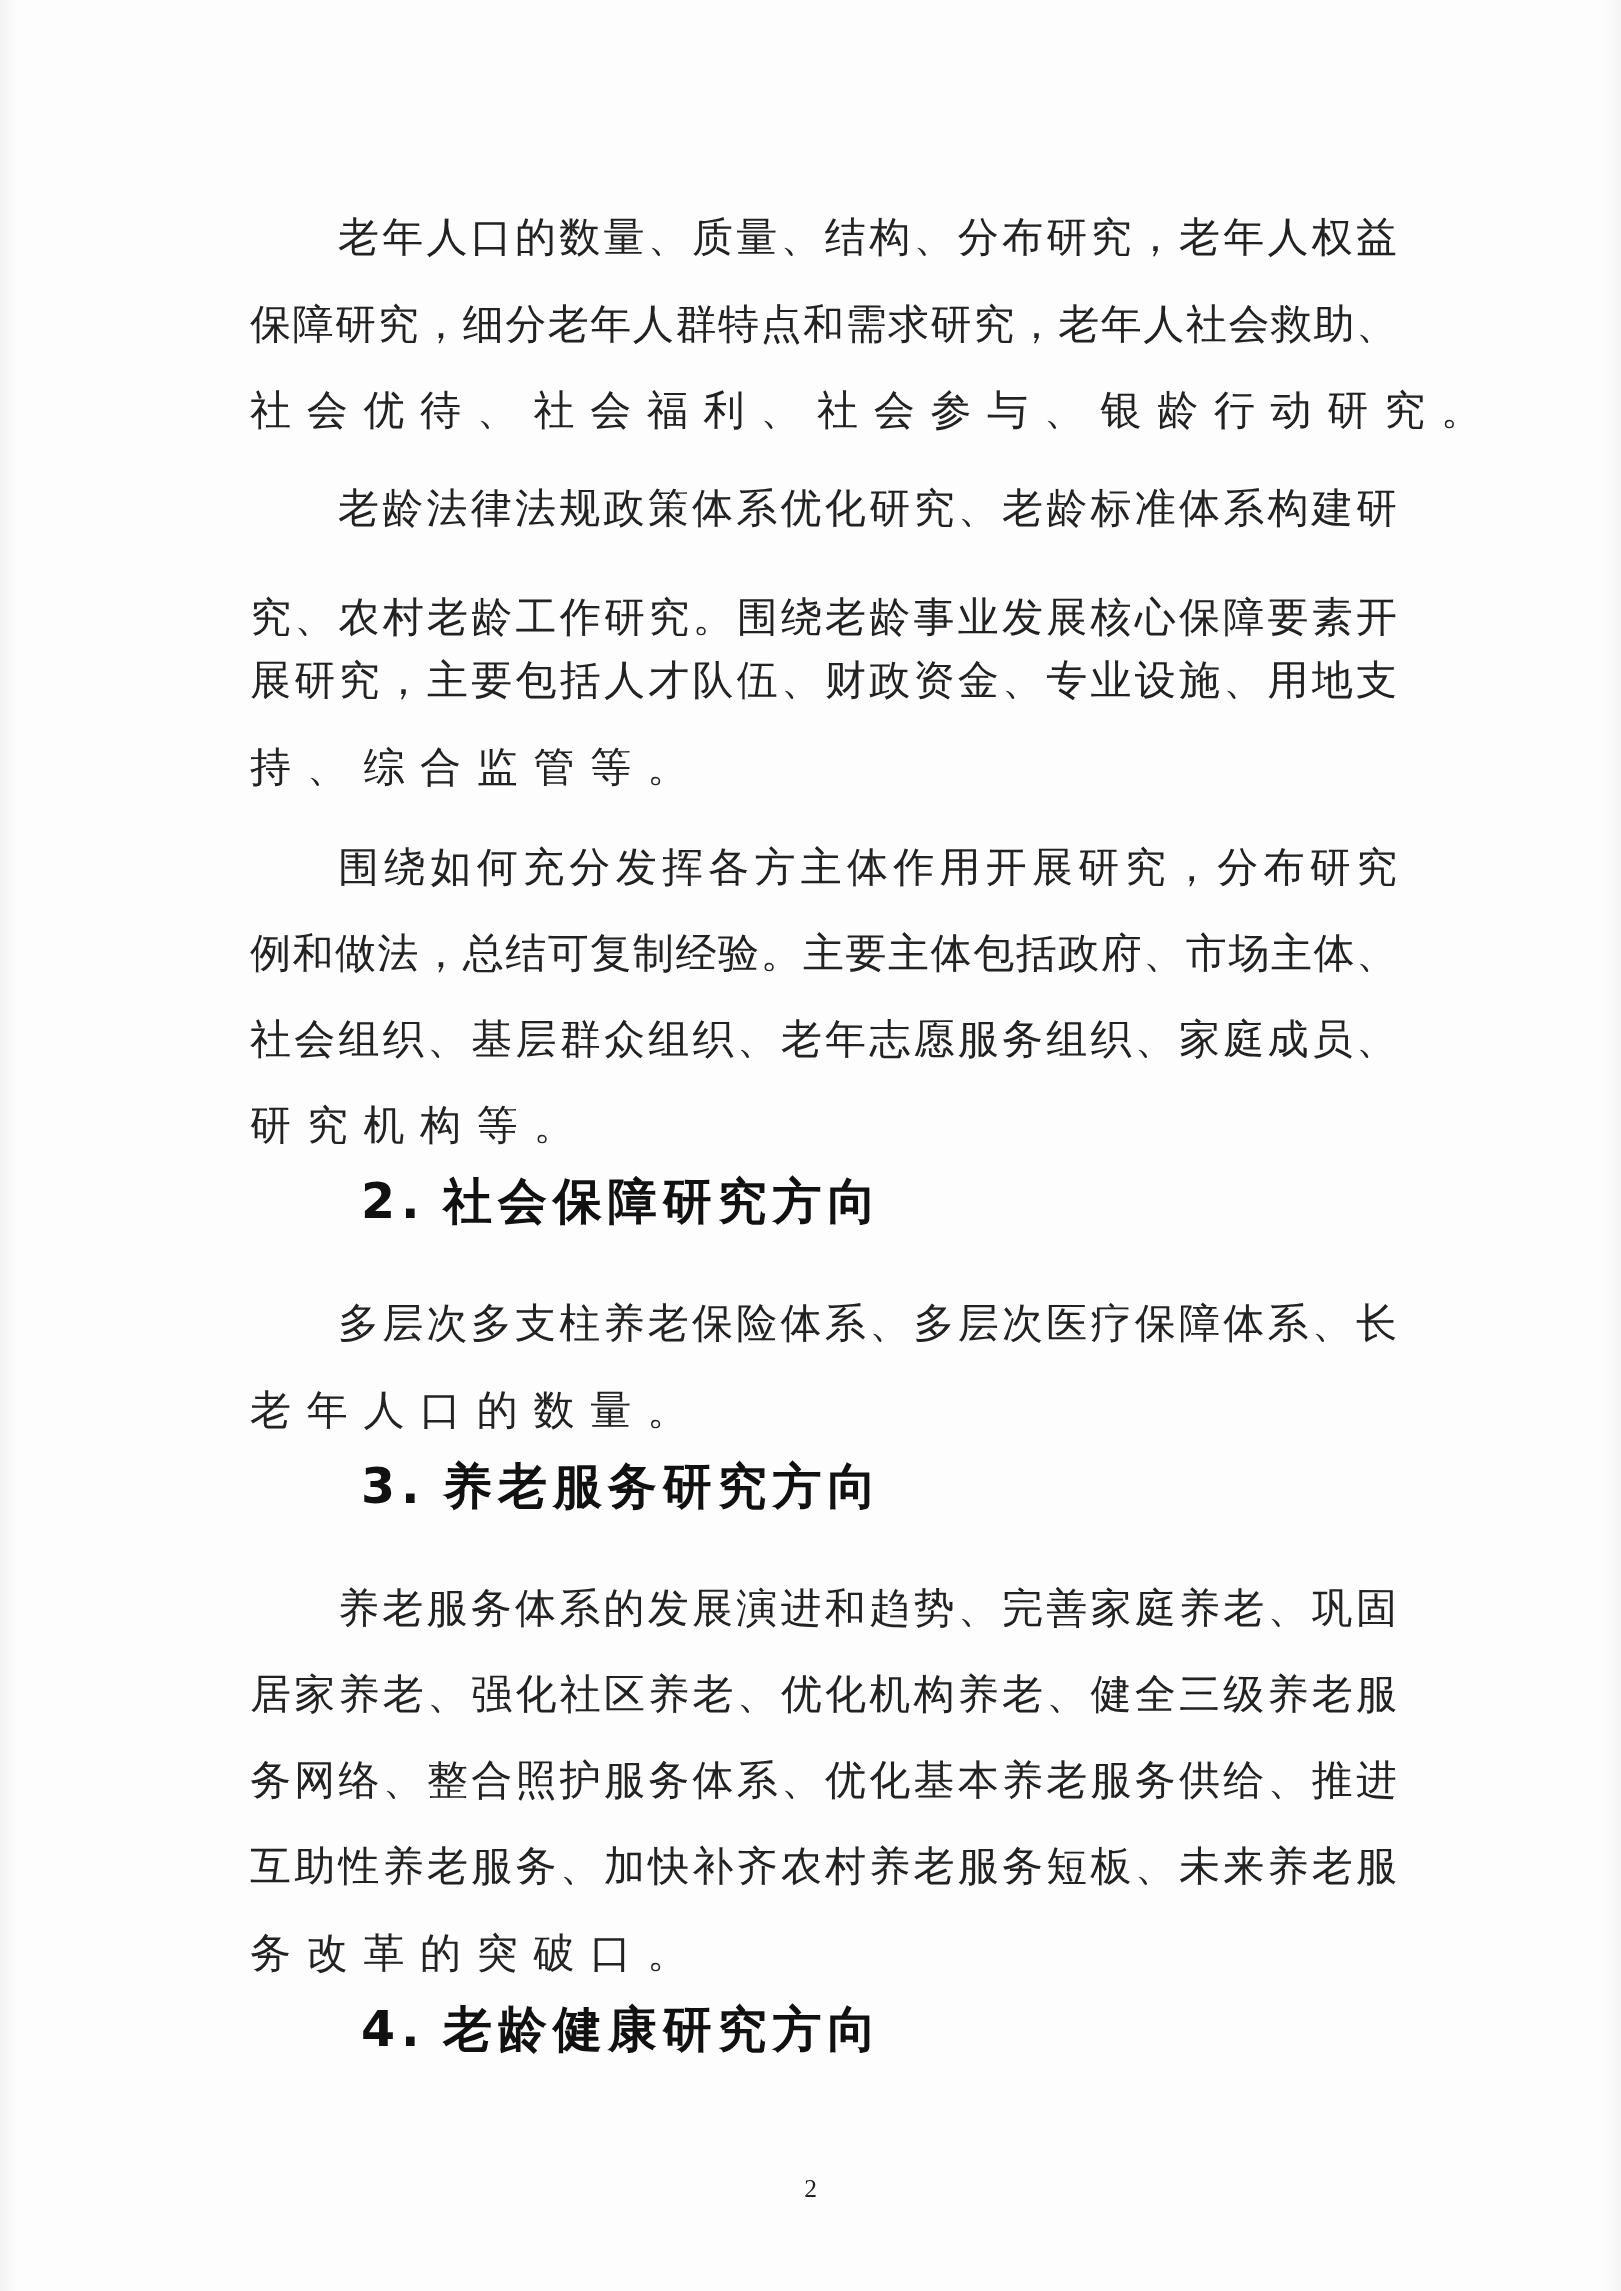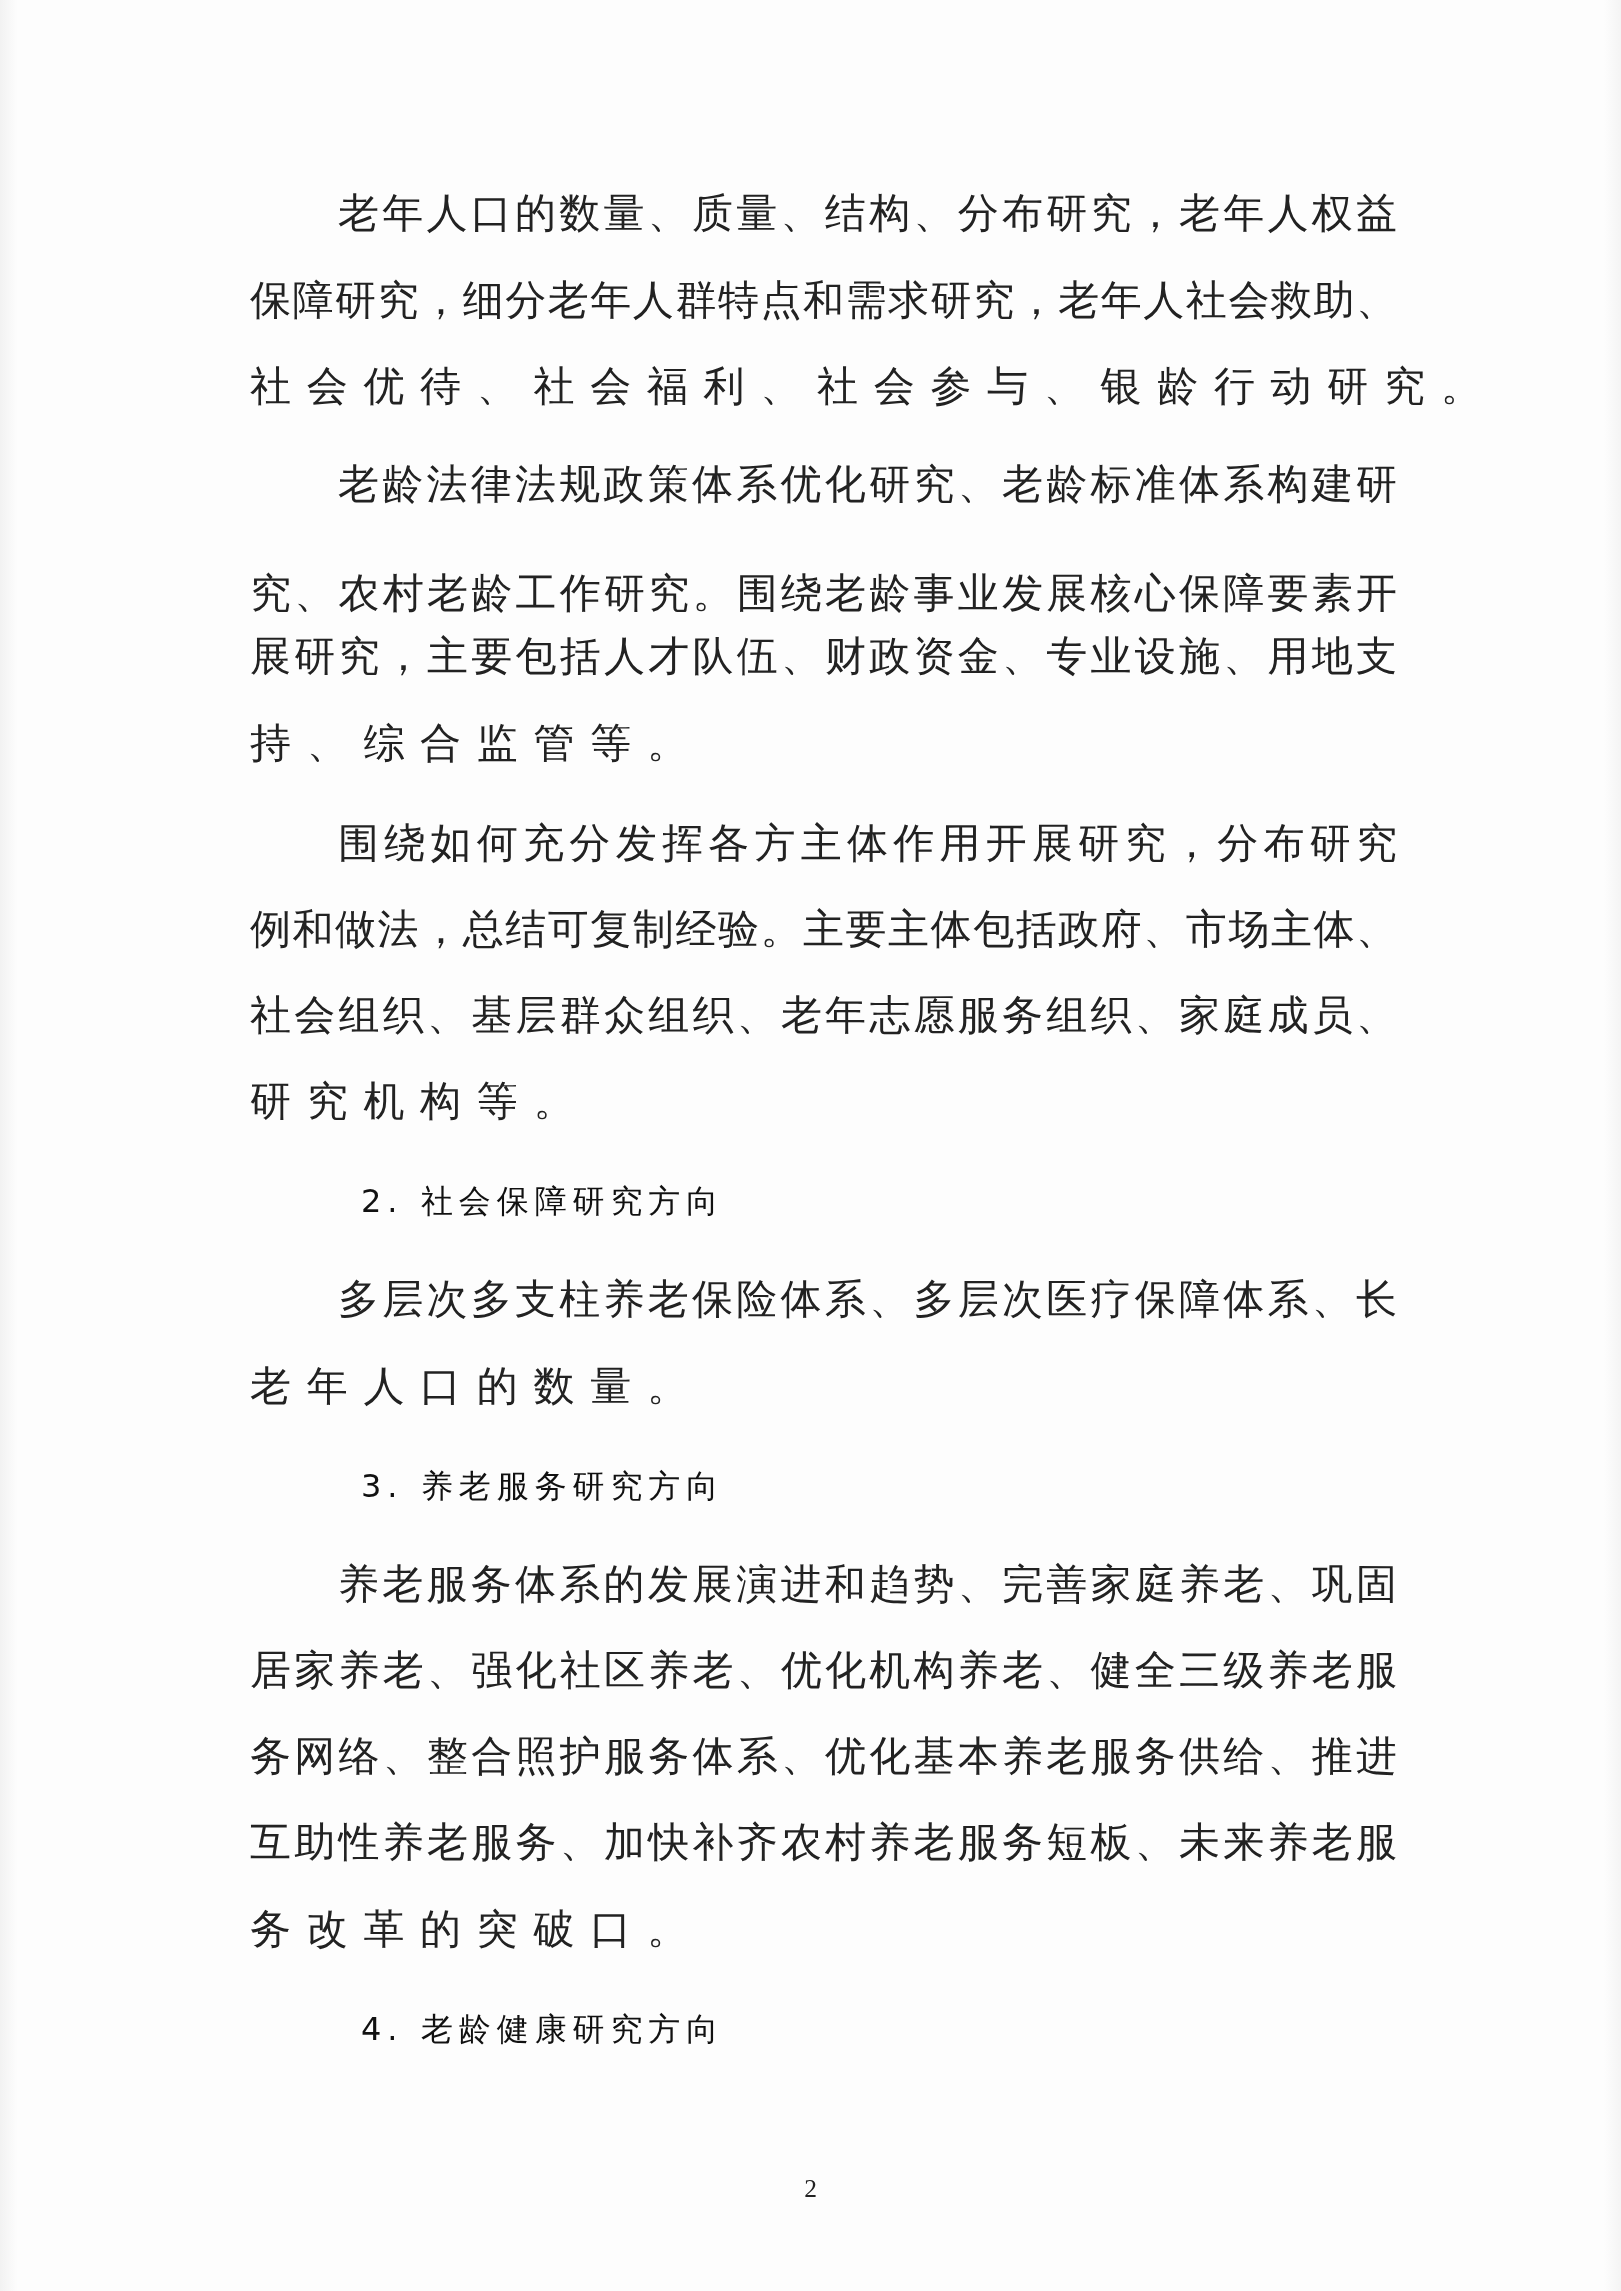--- a/index.html
+++ b/index.html
@@ -4,27 +4,27 @@
 <style>
   html, body { margin:0; padding:0; }
   body {
     width:1621px; height:2292px; background:#fdfdfd; position:relative; overflow:hidden;
     font-family: "DejaVu Serif", "Liberation Serif", serif; color:#1a1a1a;
   }
   .page { position:absolute; left:0; top:0; width:1621px; height:2292px;
     background: linear-gradient(90deg, #f2f2f2 0px, #fdfdfd 17.6px, #fdfdfd 1604px, #f4f4f4 1621px); }
   .line {
     position:absolute; left:250px; width:1147px; height:59px; line-height:59px;
-    font-size:41px; white-space:nowrap; letter-spacing:15.7px; font-weight:normal; color:#222;
+    font-size:41px; white-space:nowrap; letter-spacing:15.7px; font-weight:normal; color:#222;margin-top:24px;
   }
   .line.indent { left:338px; width:1059px; }
   .justify { text-align:justify; text-align-last:justify; letter-spacing:0; }
   .heading {
-    position:absolute; left:361px; height:59px; line-height:59px; font-size:32px;
-    font-family:"DejaVu Sans", "Liberation Sans", sans-serif; font-weight:normal;
+    position:absolute; left:361px; height:59px; line-height:59px; font-size:49px;
+    font-family:"DejaVu Sans", "Liberation Sans", sans-serif; font-weight:bold;
     letter-spacing:5.9px; white-space:nowrap; color:#111;
   }
   .heading .num { margin-right:17.6px; }
   .pagenum {
     position:absolute; left:0; width:1621px; top:2174px; text-align:center;
     font-size:25.5px; font-family:"Liberation Serif", serif; color:#222;
   }
 </style>
 </head>
 <body>

